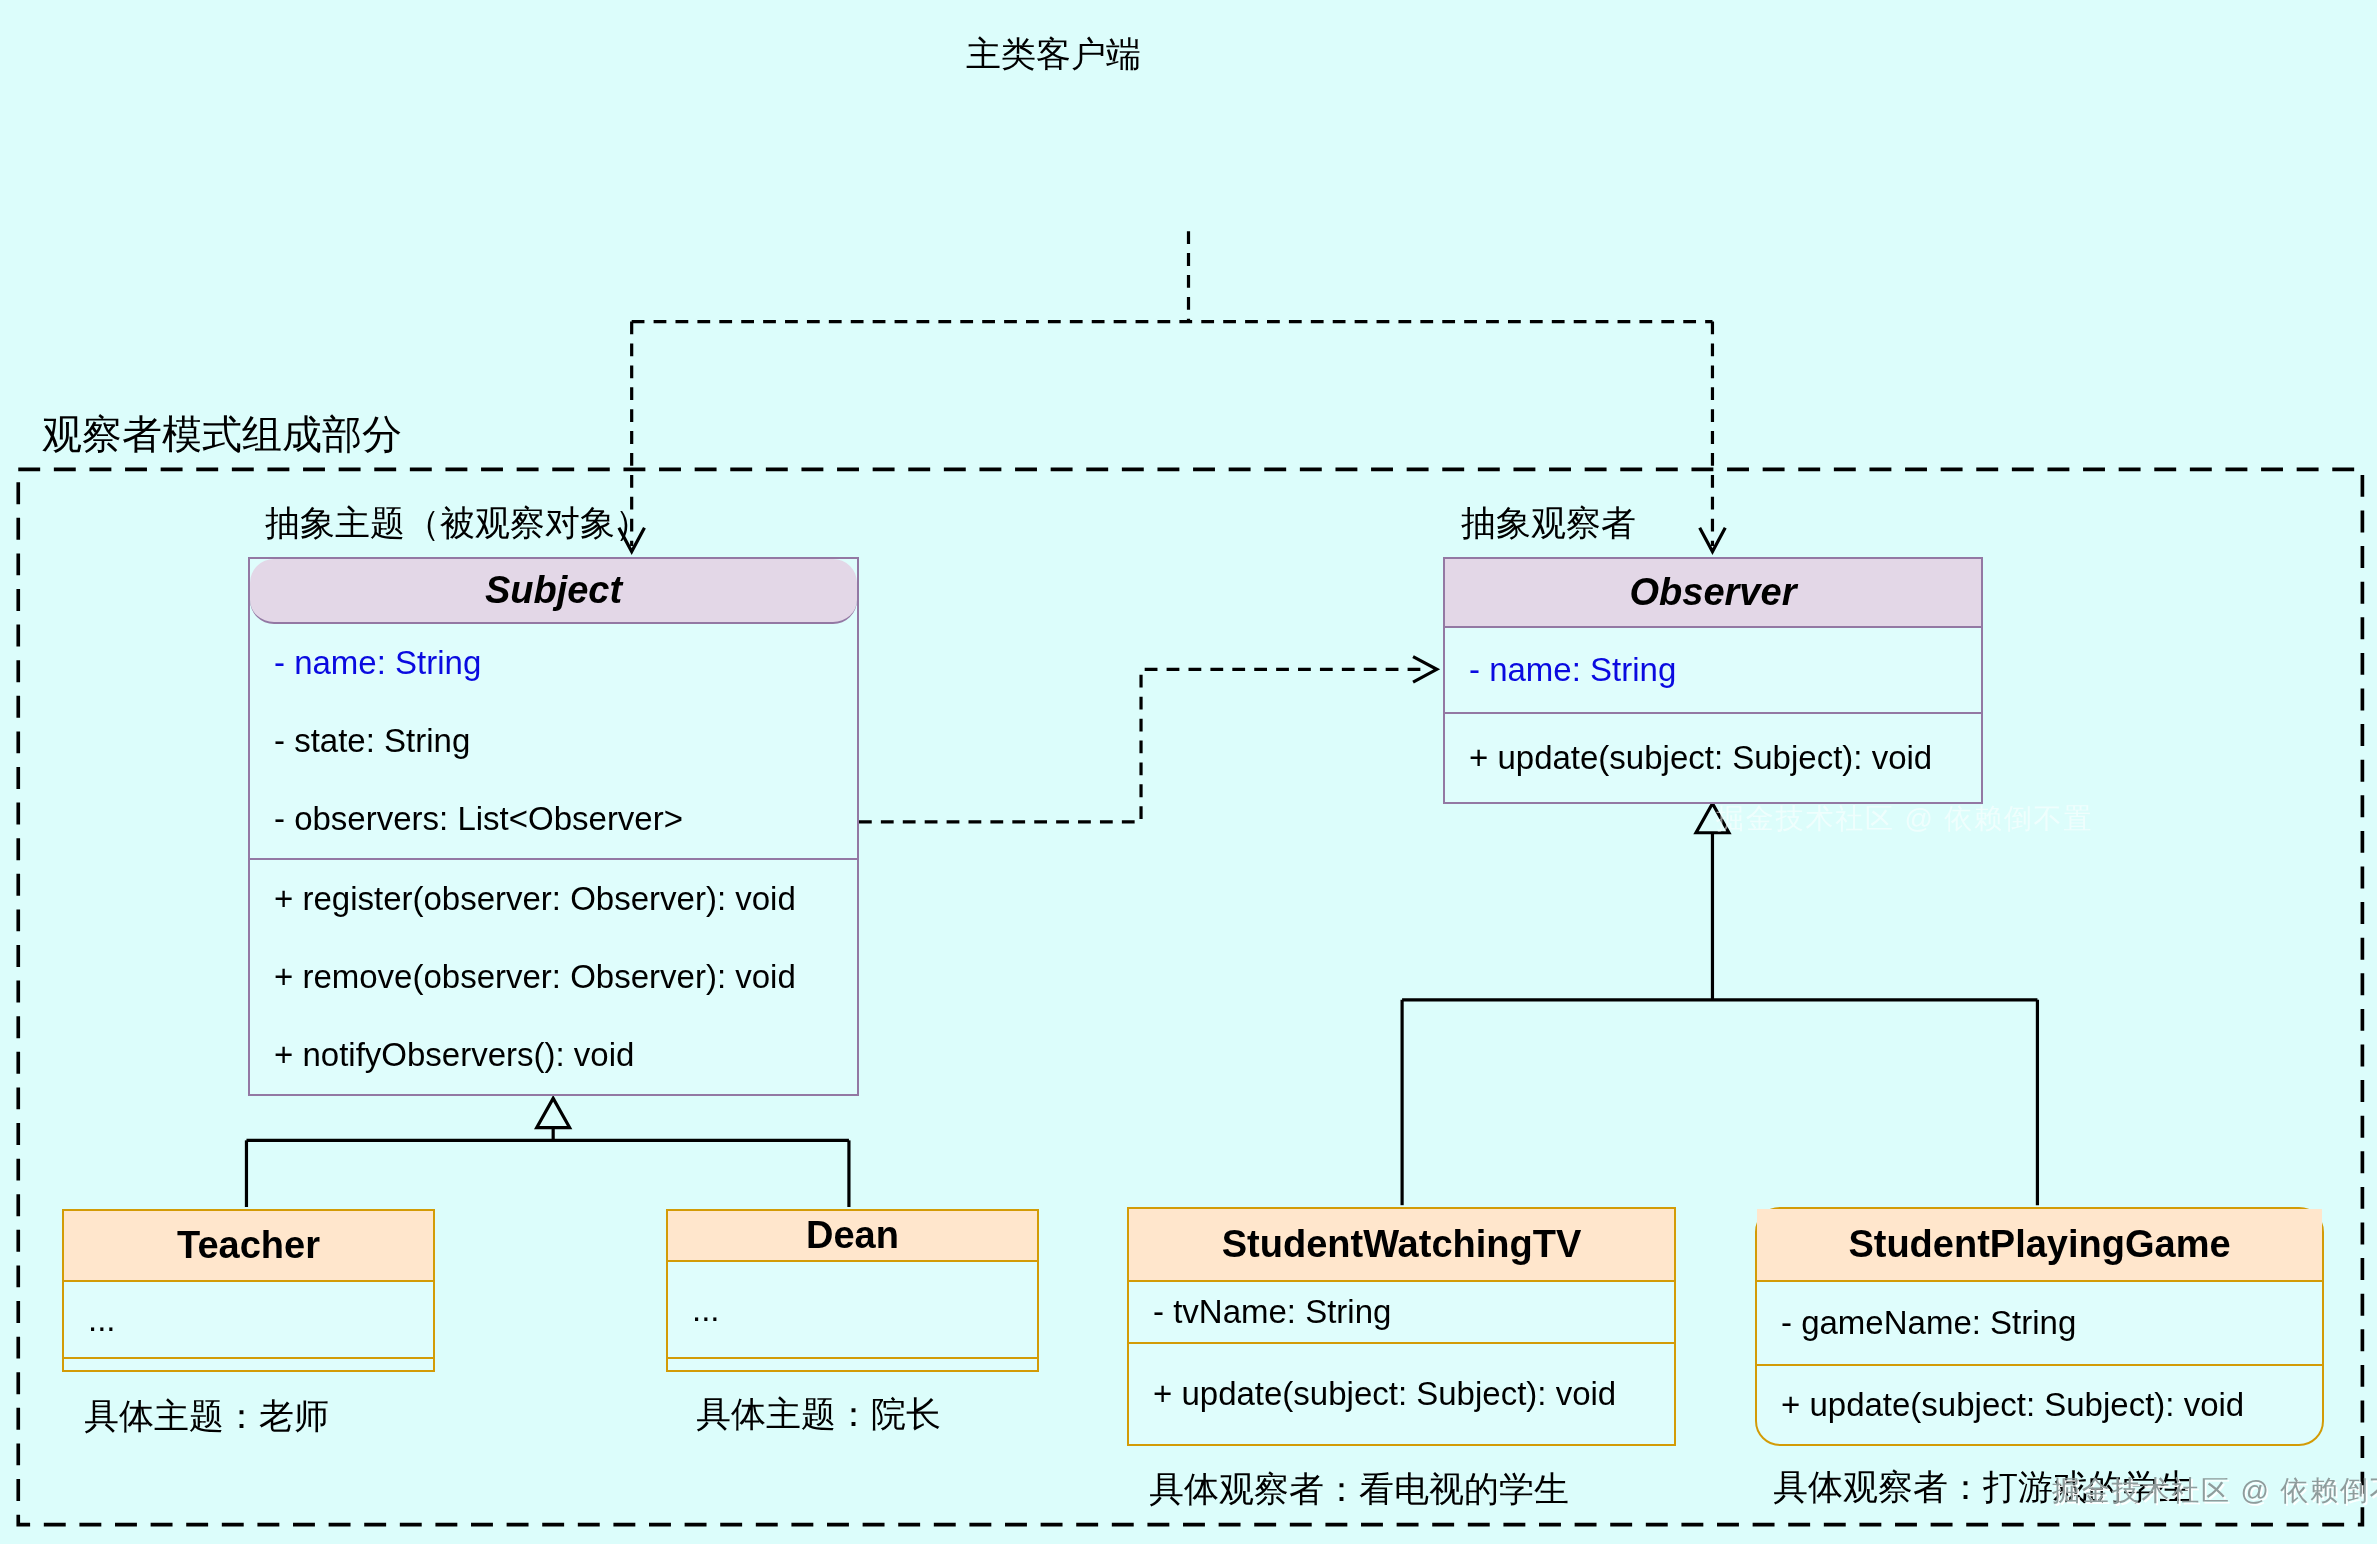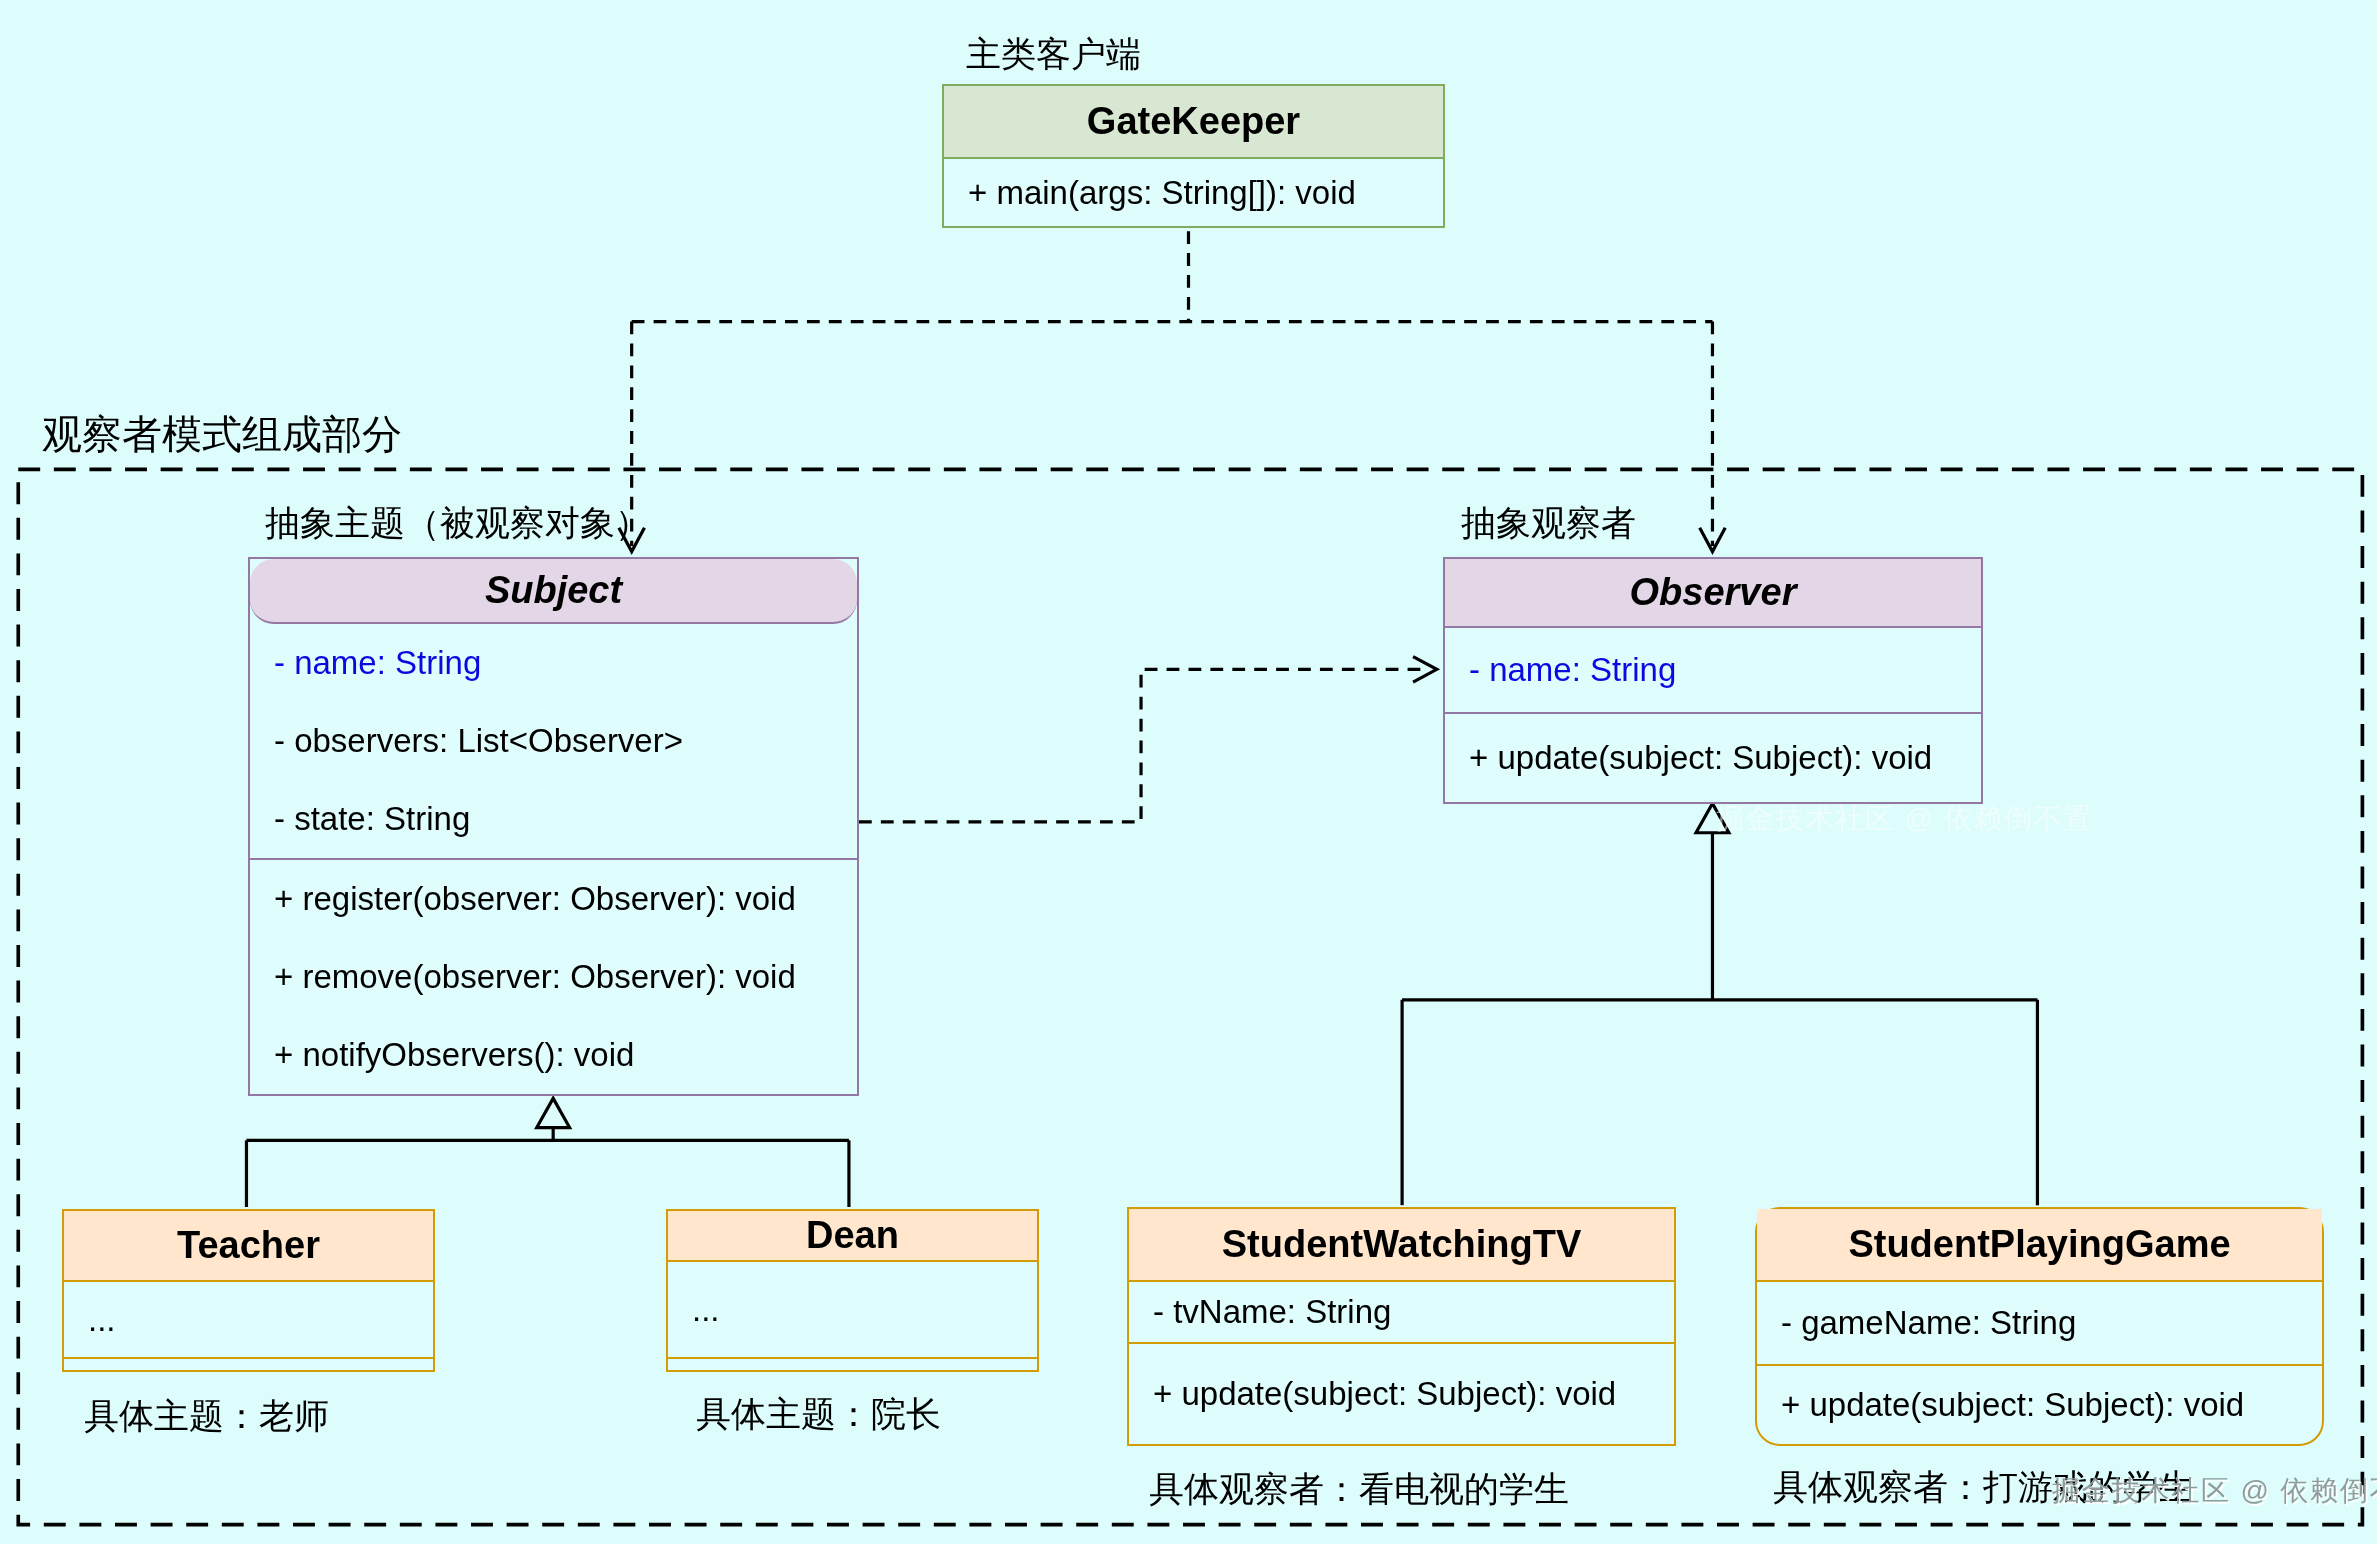--- a/index.html
+++ b/index.html
@@ -82,33 +82,27 @@
 
   <div class="label" style="left:966px;top:31px;">主类客户端</div>
   <div class="label" style="left:265px;top:500px;">抽象主题（被观察对象）</div>
   <div class="label big" style="left:42px;top:407px;">观察者模式组成部分</div>
   <div class="label" style="left:1461px;top:500px;">抽象观察者</div>
   <div class="label" style="left:84px;top:1393px;">具体主题：老师</div>
   <div class="label" style="left:696px;top:1391px;">具体主题：院长</div>
   <div class="label" style="left:1149px;top:1466px;text-align:center;">具体观察者：看电视的学生</div>
   <div class="label" style="left:1773px;top:1464px;">具体观察者：打游戏的学生</div>
 
-  <div class="uml b-green" style="left:942px;top:84px;width:503px;height:144px;">
-    <div class="hdr green" style="height:73px;">GateKeeper</div>
-    <div class="sec">
-      <div class="row">+ main(args: String[]): void</div>
-    </div>
-  </div>
 
   <div class="uml b-purple" style="left:248px;top:557px;width:611px;height:539px;">
     <div class="hdr purple italic" style="height:65px;border-radius:24px;">Subject</div>
     <div class="sec fixed" style="height:234px;">
       <div class="row blue">- name: String</div>
+      <div class="row">- state: String</div>
       <div class="row">- observers: List&lt;Observer&gt;</div>
-      <div class="row">- state: String</div>
     </div>
     <div class="sec">
       <div class="row">+ register(observer: Observer): void</div>
       <div class="row">+ remove(observer: Observer): void</div>
       <div class="row">+ notifyObservers(): void</div>
     </div>
   </div>
 
   <div class="uml b-purple" style="left:1443px;top:557px;width:540px;height:247px;">
     <div class="hdr purple italic" style="height:69px;">Observer</div>

